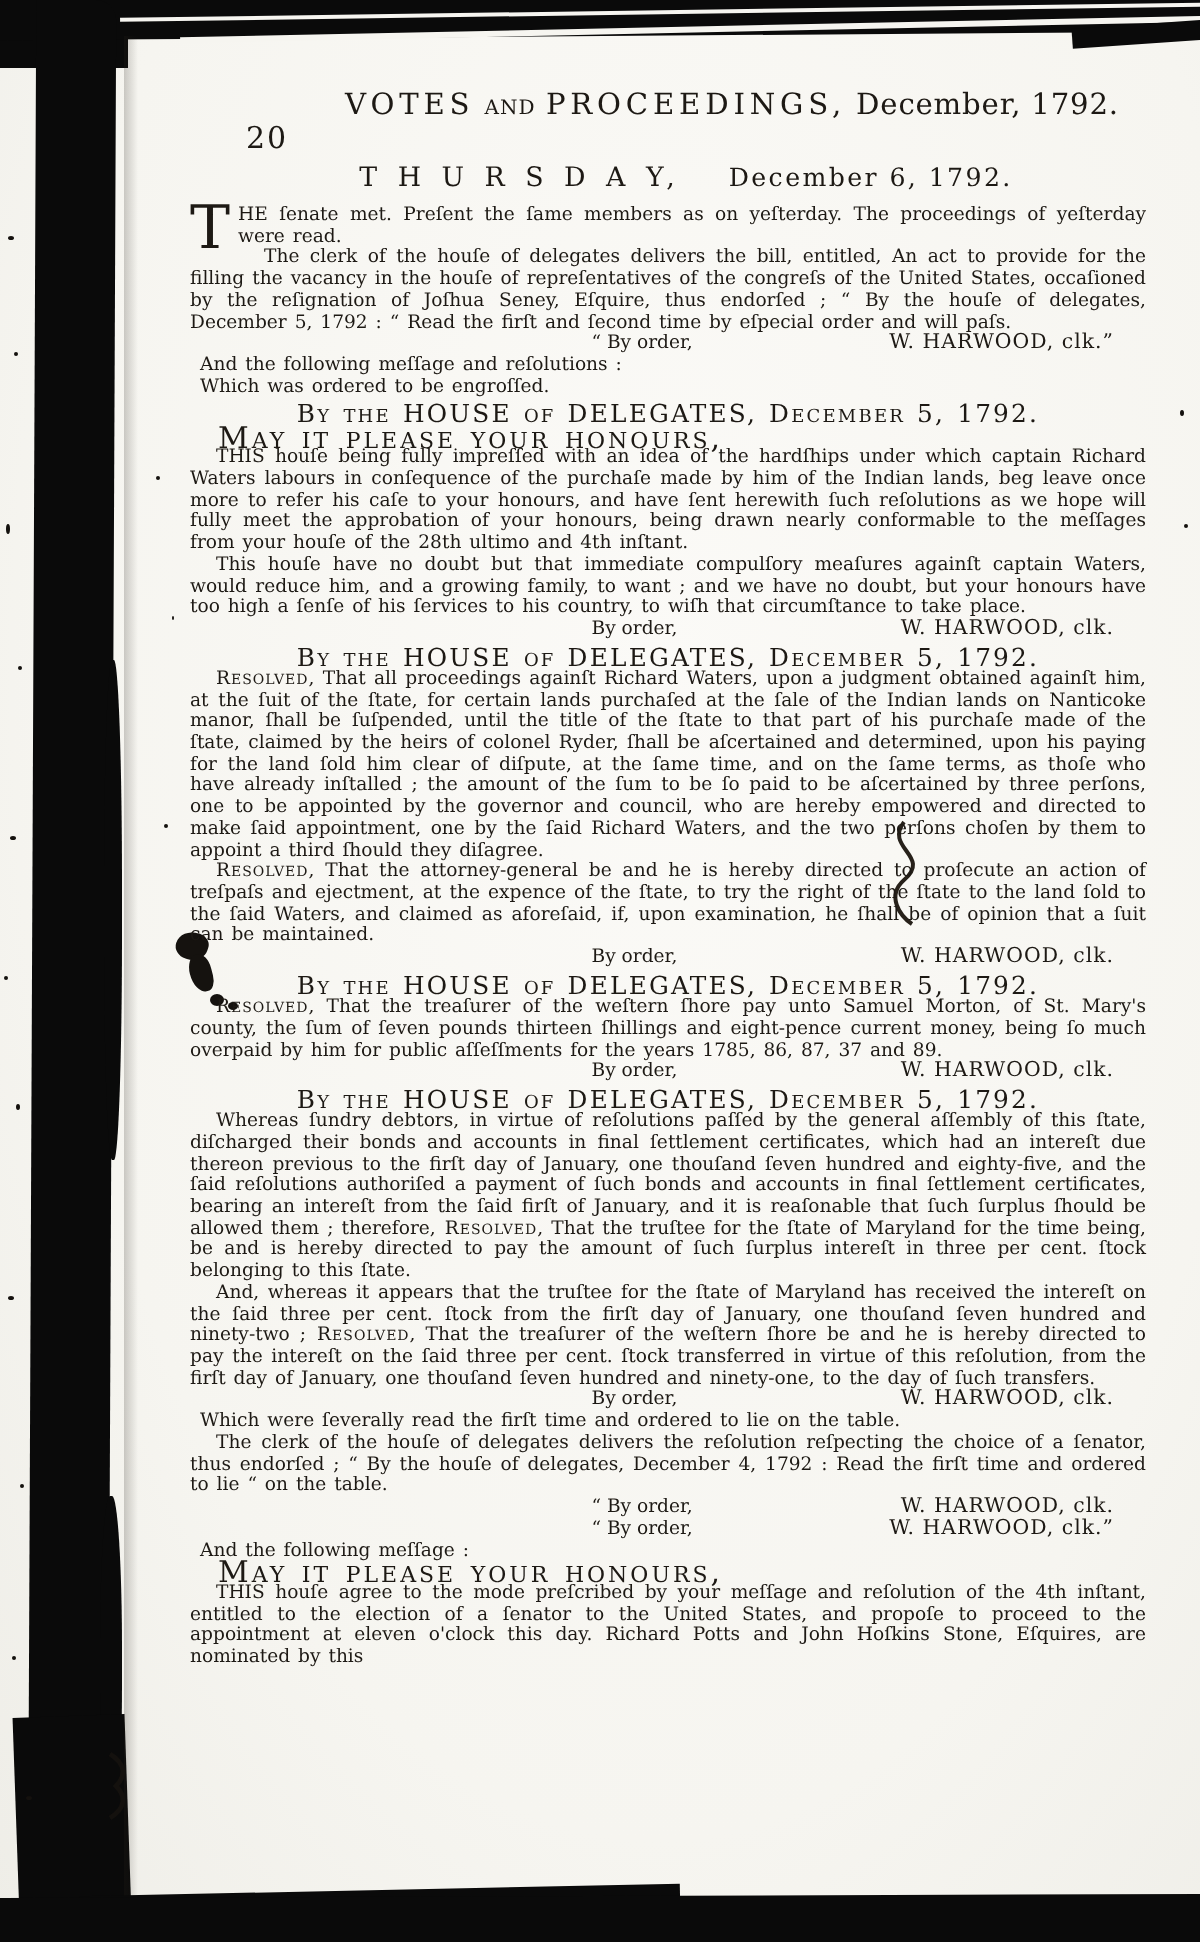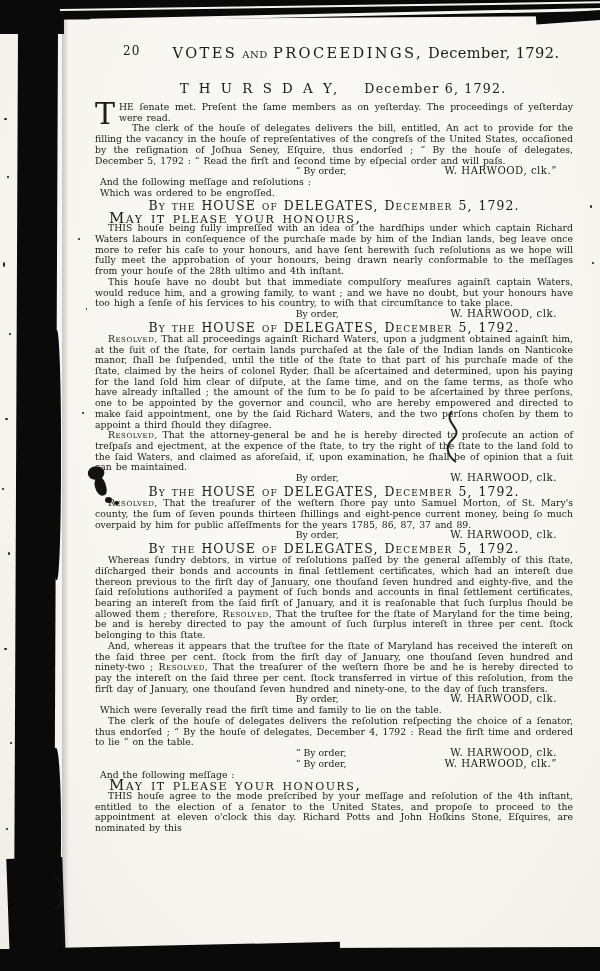--- a/index.html
+++ b/index.html
@@ -27,21 +27,21 @@
   .smudge{position:absolute;background:#15120f;}
   .sm1{left:88px;top:466px;width:16px;height:14px;border-radius:60% 40% 55% 45%;transform:rotate(18deg);}
   .sm2{left:95px;top:477px;width:11px;height:19px;border-radius:50% 50% 40% 60%;transform:rotate(-14deg);}
   .sm3{left:105px;top:497px;width:7px;height:6px;border-radius:50%;}
   .sm4{left:114px;top:501px;width:5px;height:4px;border-radius:50%;}
   .flourish{position:absolute;left:438px;top:410px;}
   .bracket{position:absolute;left:52px;top:876px;}
   
   .content{position:absolute;left:95px;top:44px;width:478px;}
   .masthead{position:relative;height:21px;margin-bottom:1px;}
-  .page-num{position:absolute;left:28px;top:0;font-size:12px;letter-spacing:1px;}
+  .page-num{position:absolute;left:28px;top:16px;font-size:15px;letter-spacing:1px;}
   .running-title{text-align:center;padding-left:64px;font-size:14.6px;letter-spacing:0.4px;white-space:nowrap;}
   .day-line{text-align:center;padding-left:18px;font-size:13.4px;margin:16px 0 6px;white-space:nowrap;}
   .day-word{letter-spacing:3px;}
   .day-date{margin-left:24px;font-size:12.6px;letter-spacing:1.2px;}
   .para{font-size:9.3px;line-height:10.7px;text-align:justify;word-spacing:1px;margin:0;}
   .para.body{text-indent:13px;}
   .para.flush{text-indent:5px;text-align:left;}
   .para.heading{text-align:center;text-indent:0;font-variant:small-caps;font-size:12.4px;line-height:13.2px;letter-spacing:1.1px;margin-top:1px;white-space:nowrap;}
   .para.salutation{font-variant:small-caps;font-size:15px;letter-spacing:1.5px;text-indent:14px;text-align:left;}
   .para.catchword{text-align:right;}
@@ -142,21 +142,21 @@
           <span class="order-right">W. HARWOOD, clk.</span>
         </div>
         <div class="para heading"><span>By the HOUSE of DELEGATES, December 5, 1792.</span></div>
         <div class="para body"><span>Whereas ſundry debtors, in virtue of reſolutions paſſed by the general aſſembly of this ſtate, diſcharged their bonds and accounts in final ſettlement certificates, which had an intereſt due thereon previous to the firſt day of January, one thouſand ſeven hundred and eighty-five, and the ſaid reſolutions authoriſed a payment of ſuch bonds and accounts in final ſettlement certificates, bearing an intereſt from the ſaid firſt of January, and it is reaſonable that ſuch ſurplus ſhould be allowed them ; therefore,</span><span class="sc"> Resolved</span><span>, That the truſtee for the ſtate of Maryland for the time being, be and is hereby directed to pay the amount of ſuch ſurplus intereſt in three per cent. ſtock belonging to this ſtate.</span></div>
         <div class="para body"><span>And, whereas it appears that the truſtee for the ſtate of Maryland has received the intereſt on the ſaid three per cent. ſtock from the firſt day of January, one thouſand ſeven hundred and ninety-two ;</span><span class="sc"> Resolved</span><span>, That the treaſurer of the weſtern ſhore be and he is hereby directed to pay the intereſt on the ſaid three per cent. ſtock transferred in virtue of this reſolution, from the firſt day of January, one thouſand ſeven hundred and ninety-one, to the day of ſuch transfers.</span></div>
         <div class="order-line">
           <span class="order-spacer"></span>
           <span>By order,</span>
           <span class="order-right">W. HARWOOD, clk.</span>
         </div>
-        <div class="para flush"><span>Which were ſeverally read the firſt time and family to lie on the table.</span></div>
+        <div class="para flush"><span>Which were ſeverally read the firſt time and ordered to lie on the table.</span></div>
         <div class="para body"><span>The clerk of the houſe of delegates delivers the reſolution reſpecting the choice of a ſenator, thus endorſed ; “ By the houſe of delegates, December 4, 1792 : Read the firſt time and ordered to lie “ on the table.</span></div>
         <div class="order-line">
           <span class="order-spacer"></span>
           <span>“ By order,</span>
           <span class="order-right">W. HARWOOD, clk.</span>
         </div>
         <div class="order-line">
           <span class="order-spacer"></span>
           <span>“ By order,</span>
           <span class="order-right">W. HARWOOD, clk.”</span>

